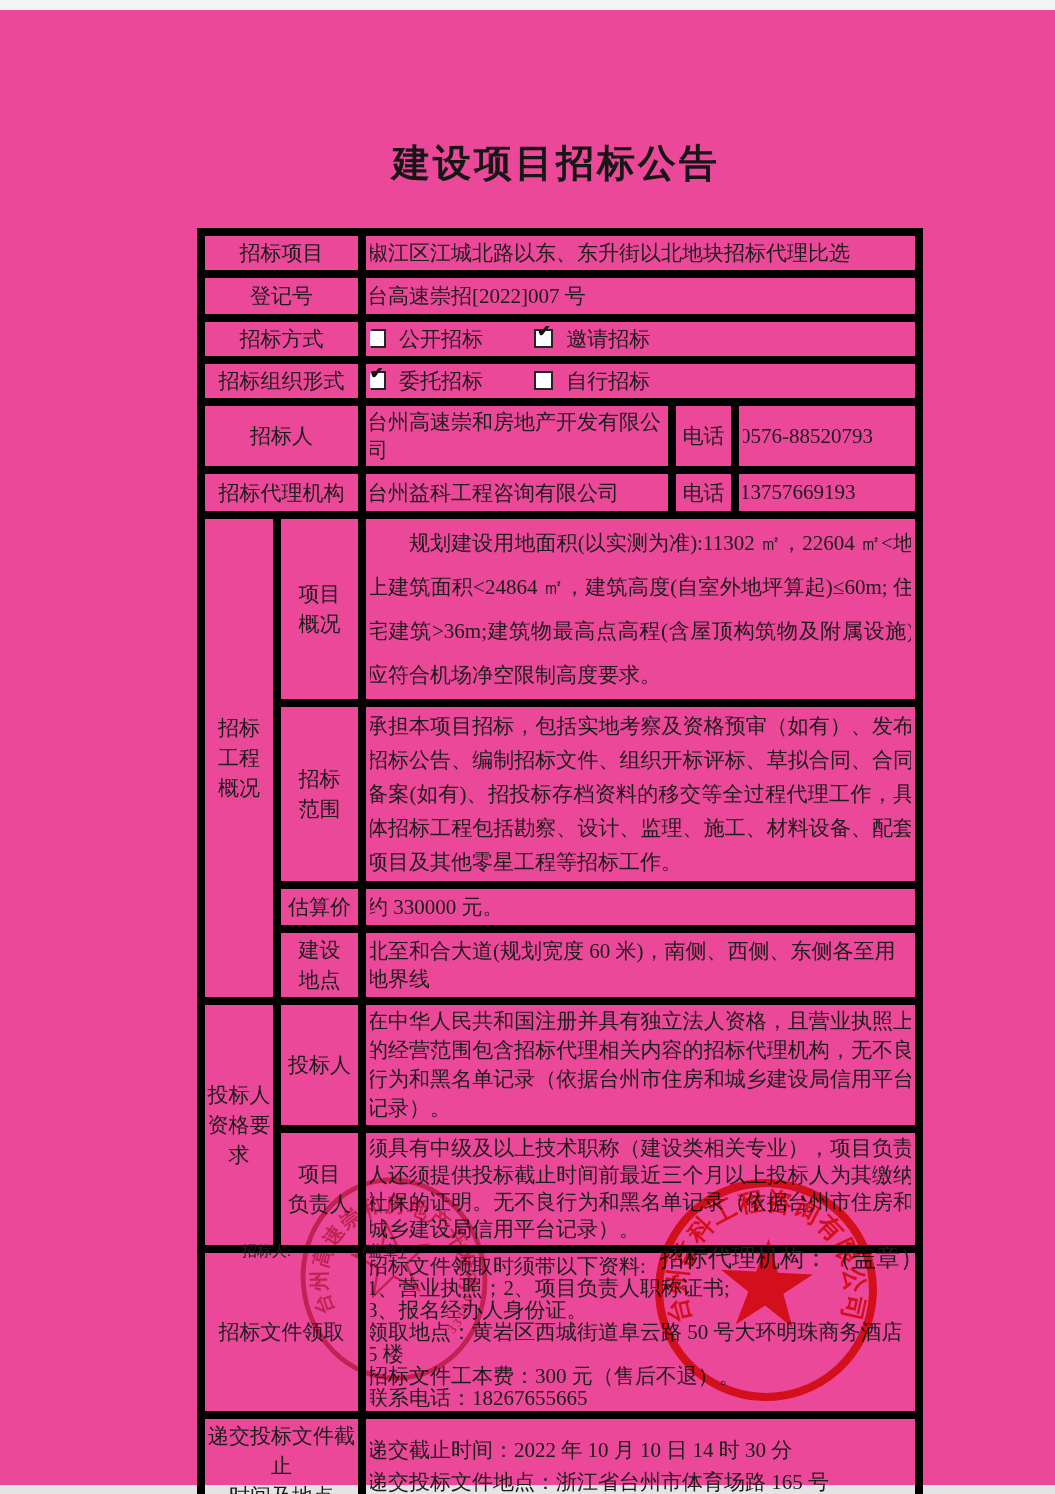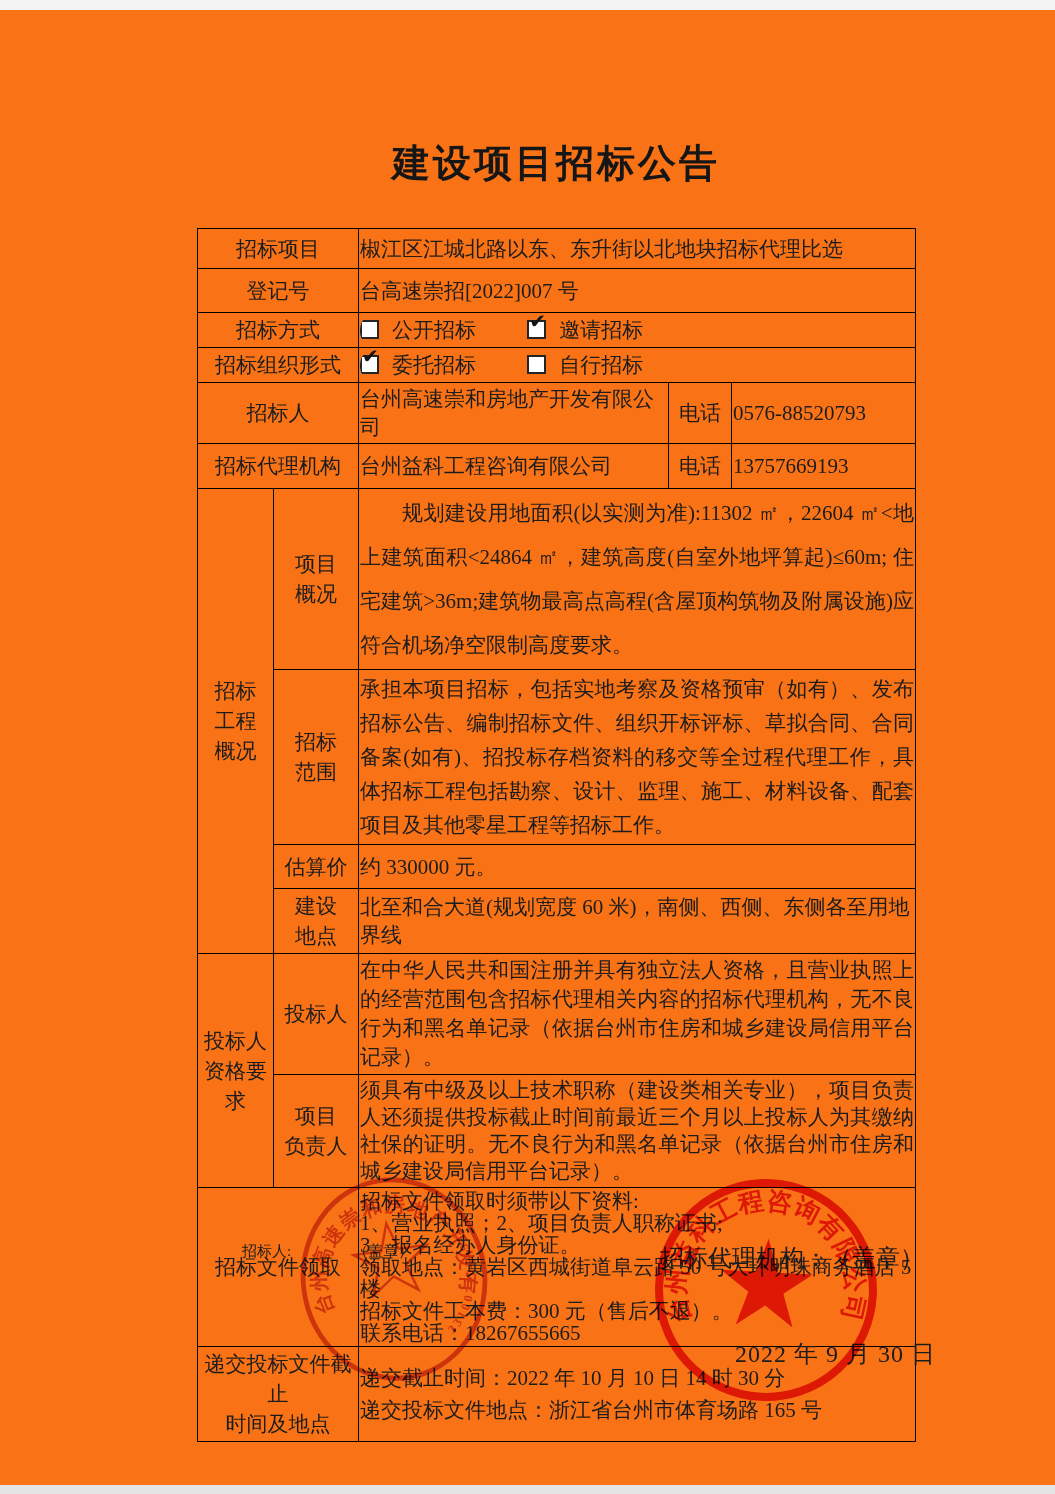--- a/index.html
+++ b/index.html
@@ -1,38 +1,38 @@
 <!DOCTYPE html>
 <html><head>
 <meta charset="utf-8">
 <style>
   html,body { margin:0; padding:0; background:#ffffff; }
   .page {
     position:relative; width:1055px; height:1494px; overflow:hidden;
-    background:#f97316;
+    background:#ec4899;
     font-family:"Liberation Serif","DejaVu Serif",serif;
     color:#1c1c1c;
   }
   .edge-strip { position:absolute; left:0; width:1055px; background:#e9e9e9; }
   .edge-strip.top { top:0; height:10px; background:#f3f3f3; }
   .edge-strip.bottom { bottom:0; height:9px; background:#e4e4e4; }
 
   .title {
     position:absolute; left:197px; top:138px; width:718px;
     text-align:center; font-size:38px; font-weight:700; letter-spacing:3px;
     color:#161616; margin:0;
   }
 
   table.doc {
     position:absolute; left:197px; top:228px; width:718px;
     border-collapse:collapse; table-layout:fixed;
     font-size:21px;
   }
   table.doc td {
-    border:1px solid #000000;
+    border:8px solid #000000;
     padding:2px 1px;
     vertical-align:middle;
     overflow:hidden;
   }
   td.lbl { text-align:center; padding:2px 3px; white-space:pre-line; line-height:30px; }
   td.val { padding-left:11px;border-radius:16px; }
   td.center { text-align:center; }
   .pre { white-space:pre-line; }
   .just { text-align:justify; }
   .lh-wide { line-height:44px; }
@@ -180,21 +180,20 @@
       <td colspan="3" class="val pre lh-sub">递交截止时间：2022 年 10 月  10  日 14 时 30  分
 递交投标文件地点：浙江省台州市体育场路 165 号</td>
     </tr>
   </tbody>
     </table>
 
   <div class="sig-tenderer">
     <span>招标人:</span><span class="sig-gap"></span><span>（盖章）</span>
   </div>
   <div class="sig-agency">招标代理机构：（盖章）</div>
-  <div class="doc-date">2022 年 9 月 30 日</div>
 
   <svg class="seal seal-left" viewBox="0 0 210 230">
     <defs>
       <path id="arcL" d="M 40.1 141.2 A 70 70 0 1 1 169.9 141.2" fill="none"></path>
       <path id="arcLnum" d="M 133.7 193.9 A 84 84 0 0 0 133.7 36.1" fill="none"></path>
     </defs>
     <ellipse cx="105" cy="115" rx="94" ry="103" fill="none" stroke-width="5" stroke="#c9546f"></ellipse>
     <polygon points="105,57 114,84.6 143.1,84.7 119.5,101.7 128.5,129.4 105,112.3 81.5,129.4 90.5,101.7 66.9,84.7 96,84.6" fill="none" stroke-width="2.5" stroke="#c9546f"></polygon>
     <text font-size="21" letter-spacing="1.5" fill="#c9546f">
       <textPath href="#arcL" startOffset="2">台州高速崇和房地产开发有限公司</textPath>

